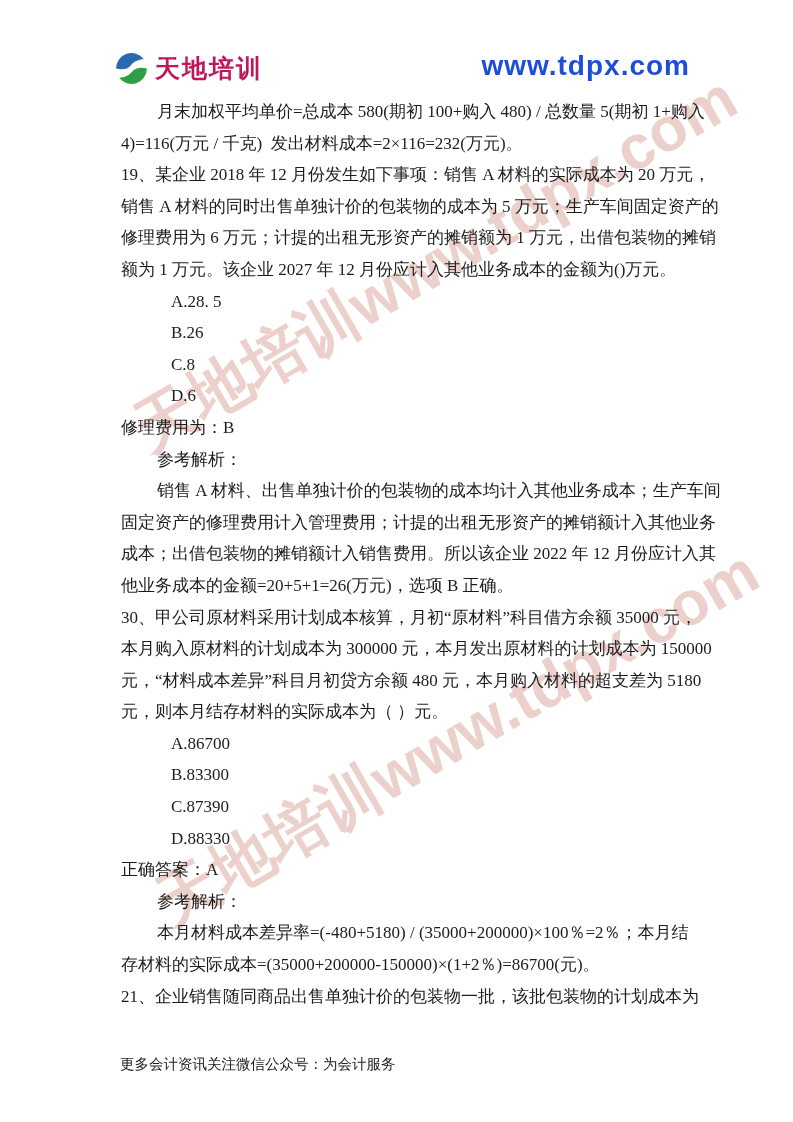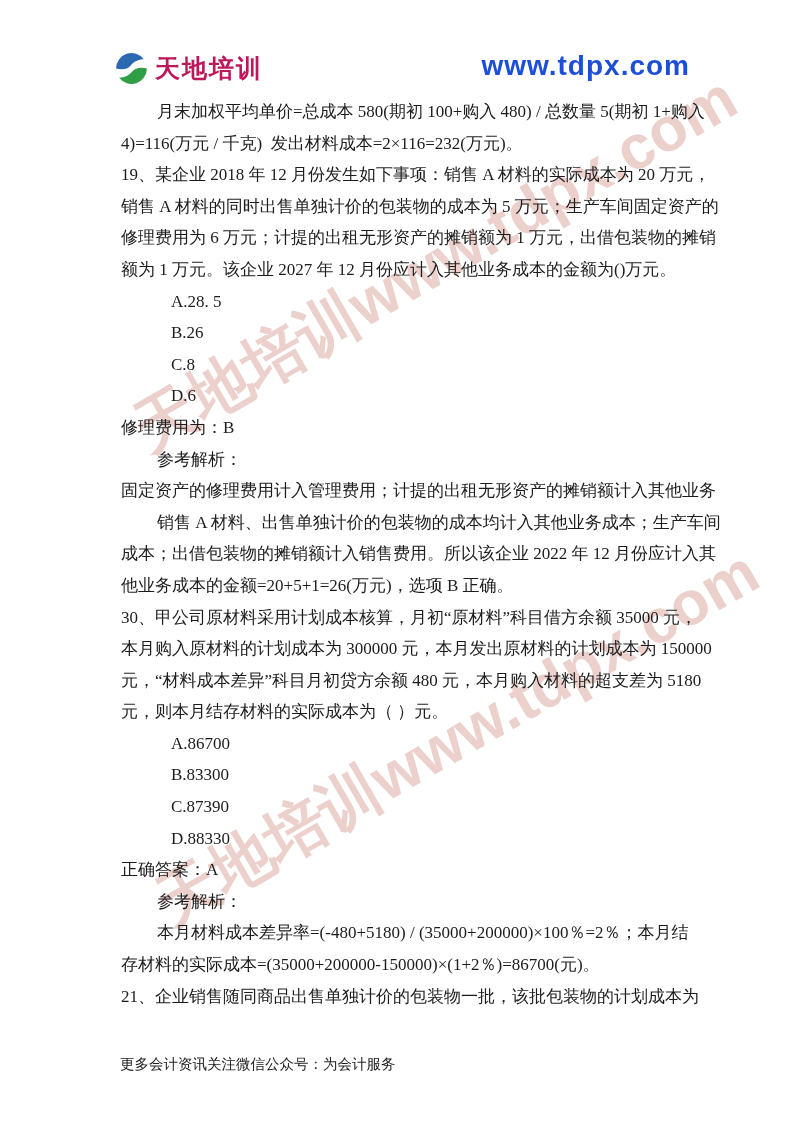--- a/index.html
+++ b/index.html
@@ -89,22 +89,22 @@
       <div class="line flush">19、某企业 2018 年 12 月份发生如下事项：销售 A 材料的实际成本为 20 万元，</div>
       <div class="line flush">销售 A 材料的同时出售单独计价的包装物的成本为 5 万元；生产车间固定资产的</div>
       <div class="line flush">修理费用为 6 万元；计提的出租无形资产的摊销额为 1 万元，出借包装物的摊销</div>
       <div class="line flush">额为 1 万元。该企业 2027 年 12 月份应计入其他业务成本的金额为()万元。</div>
       <div class="line option">A.28. 5</div>
       <div class="line option">B.26</div>
       <div class="line option">C.8</div>
       <div class="line option">D.6</div>
       <div class="line flush">修理费用为：B</div>
       <div class="line indent">参考解析：</div>
+      <div class="line indent">销售 A 材料、出售单独计价的包装物的成本均计入其他业务成本；生产车间</div>
       <div class="line flush">固定资产的修理费用计入管理费用；计提的出租无形资产的摊销额计入其他业务</div>
-      <div class="line indent">销售 A 材料、出售单独计价的包装物的成本均计入其他业务成本；生产车间</div>
       <div class="line flush">成本；出借包装物的摊销额计入销售费用。所以该企业 2022 年 12 月份应计入其</div>
       <div class="line flush">他业务成本的金额=20+5+1=26(万元)，选项 B 正确。</div>
       <div class="line flush">30、甲公司原材料采用计划成本核算，月初“原材料”科目借方余额 35000 元，</div>
       <div class="line flush">本月购入原材料的计划成本为 300000 元，本月发出原材料的计划成本为 150000</div>
       <div class="line flush">元，“材料成本差异”科目月初贷方余额 480 元，本月购入材料的超支差为 5180</div>
       <div class="line flush">元，则本月结存材料的实际成本为（ ）元。</div>
       <div class="line option">A.86700</div>
       <div class="line option">B.83300</div>
       <div class="line option">C.87390</div>
       <div class="line option">D.88330</div>

